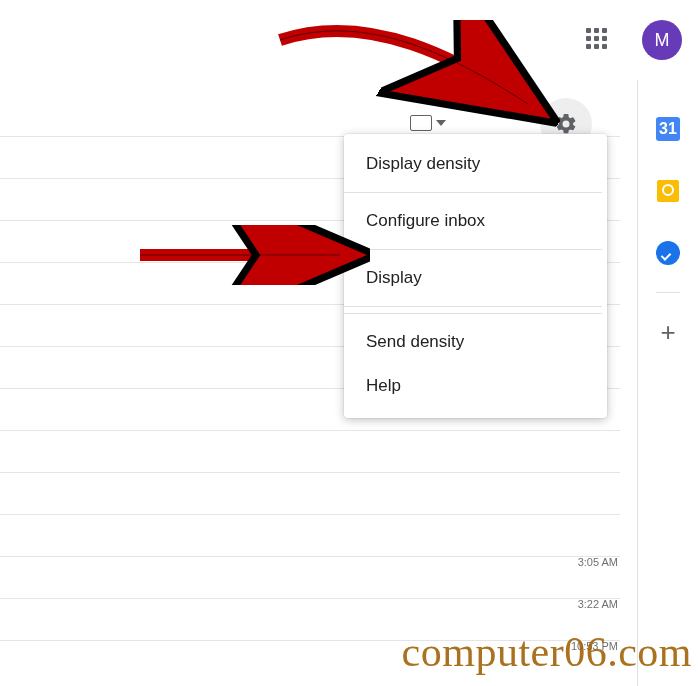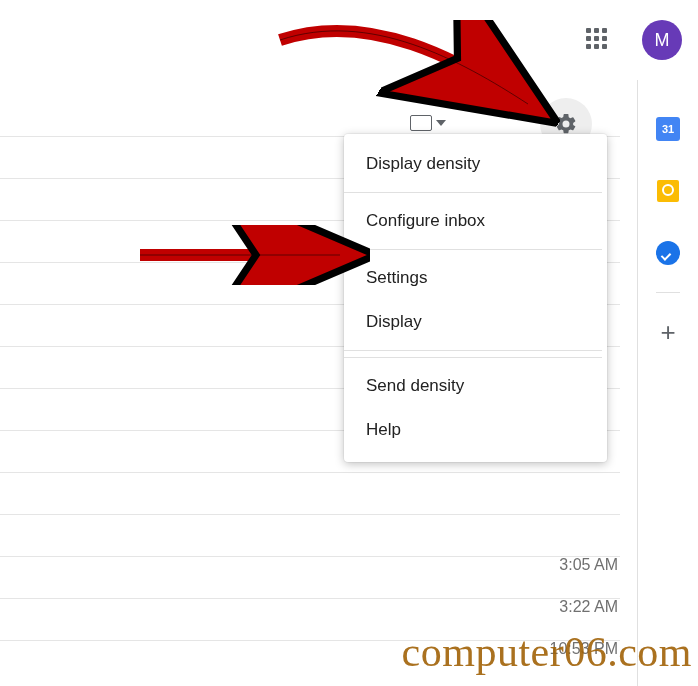--- a/index.html
+++ b/index.html
@@ -57,21 +57,21 @@
     align-items: center;
     justify-content: center;
   }
   .badge-cal {
     width: 24px; height: 24px;
     background: #4285f4;
     border-radius: 3px;
     position: relative;
     display:flex;align-items:center;justify-content:center;
   }
-  .badge-cal span{ color:#fff; font-size:11px; font-weight:bold; }
+  .badge-cal span{ color:#fff; font-size:16px; font-weight:bold; }
   .badge-keep {
     width: 22px; height: 22px;
     background: #fbbc04;
     border-radius: 2px;
     position: relative;
   }
   .badge-keep::after{
     content:"";
     position:absolute; top:4px; left:5px; width:12px; height:12px;
     border:2px solid #fff; border-radius:50%;
@@ -175,21 +175,21 @@
   .menu-sep {
     height: 1px;
     background: #e0e0e0;
     margin: 6px 0;
   }
 
   
   .time {
     position:absolute;
     right: 80px;
-    font-size: 16px;
+    font-size: 11px;
     color: #707070;
   }
 
   
   .annot { position:absolute; pointer-events:none; }
 
   
   .watermark {
     position:absolute;
     right:6px;
@@ -262,21 +262,20 @@
     </div>
     <div class="side-sep"></div>
     <div class="side-plus">+</div>
   </div>
 
   <div class="menu">
     <div class="menu-item">Display density</div>
     <div class="menu-sep"></div>
     <div class="menu-item">Configure inbox</div>
     <div class="menu-sep"></div>
-    <div class="menu-item">Settings</div>
     <div class="menu-item">Display</div>
     <div class="menu-sep"></div>
     <div class="menu-sep"></div>
     <div class="menu-item">Send density</div>
     <div class="menu-item">Help</div>
   </div>
 
   <div class="time" style="top:556px">3:05 AM</div>
   <div class="time" style="top:598px">3:22 AM</div>
   <div class="time" style="top:640px">10:53 PM</div>

